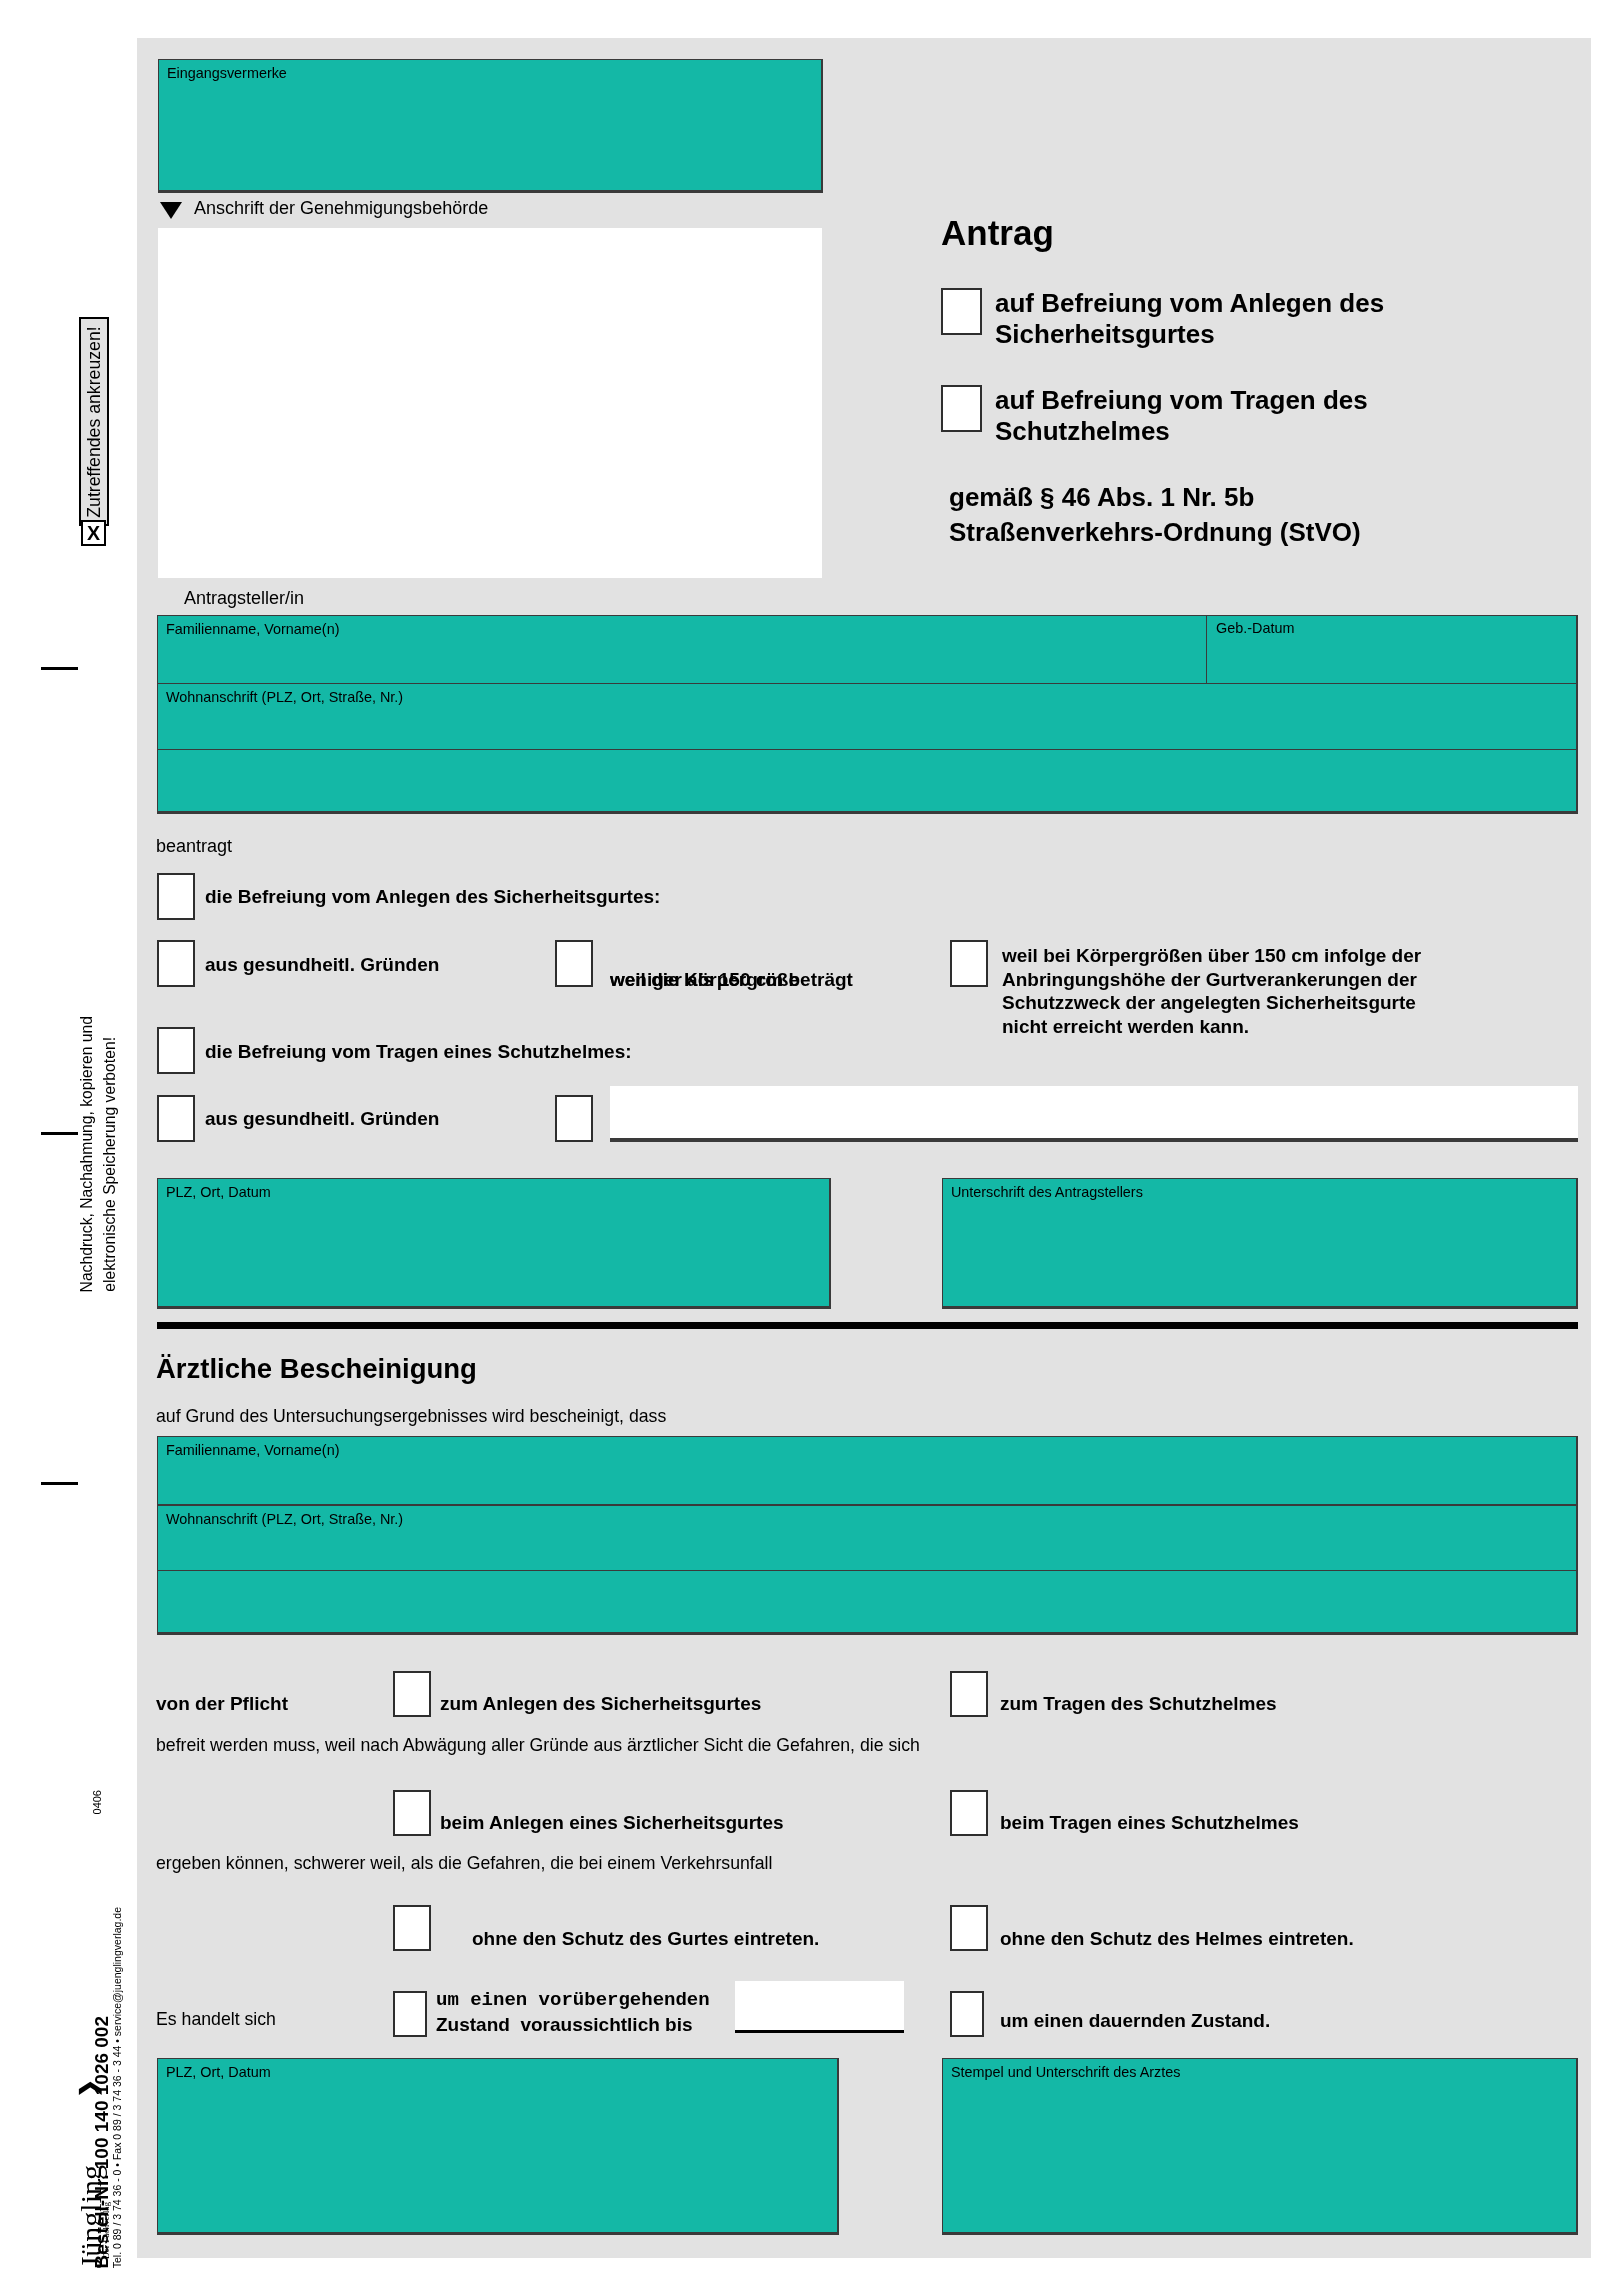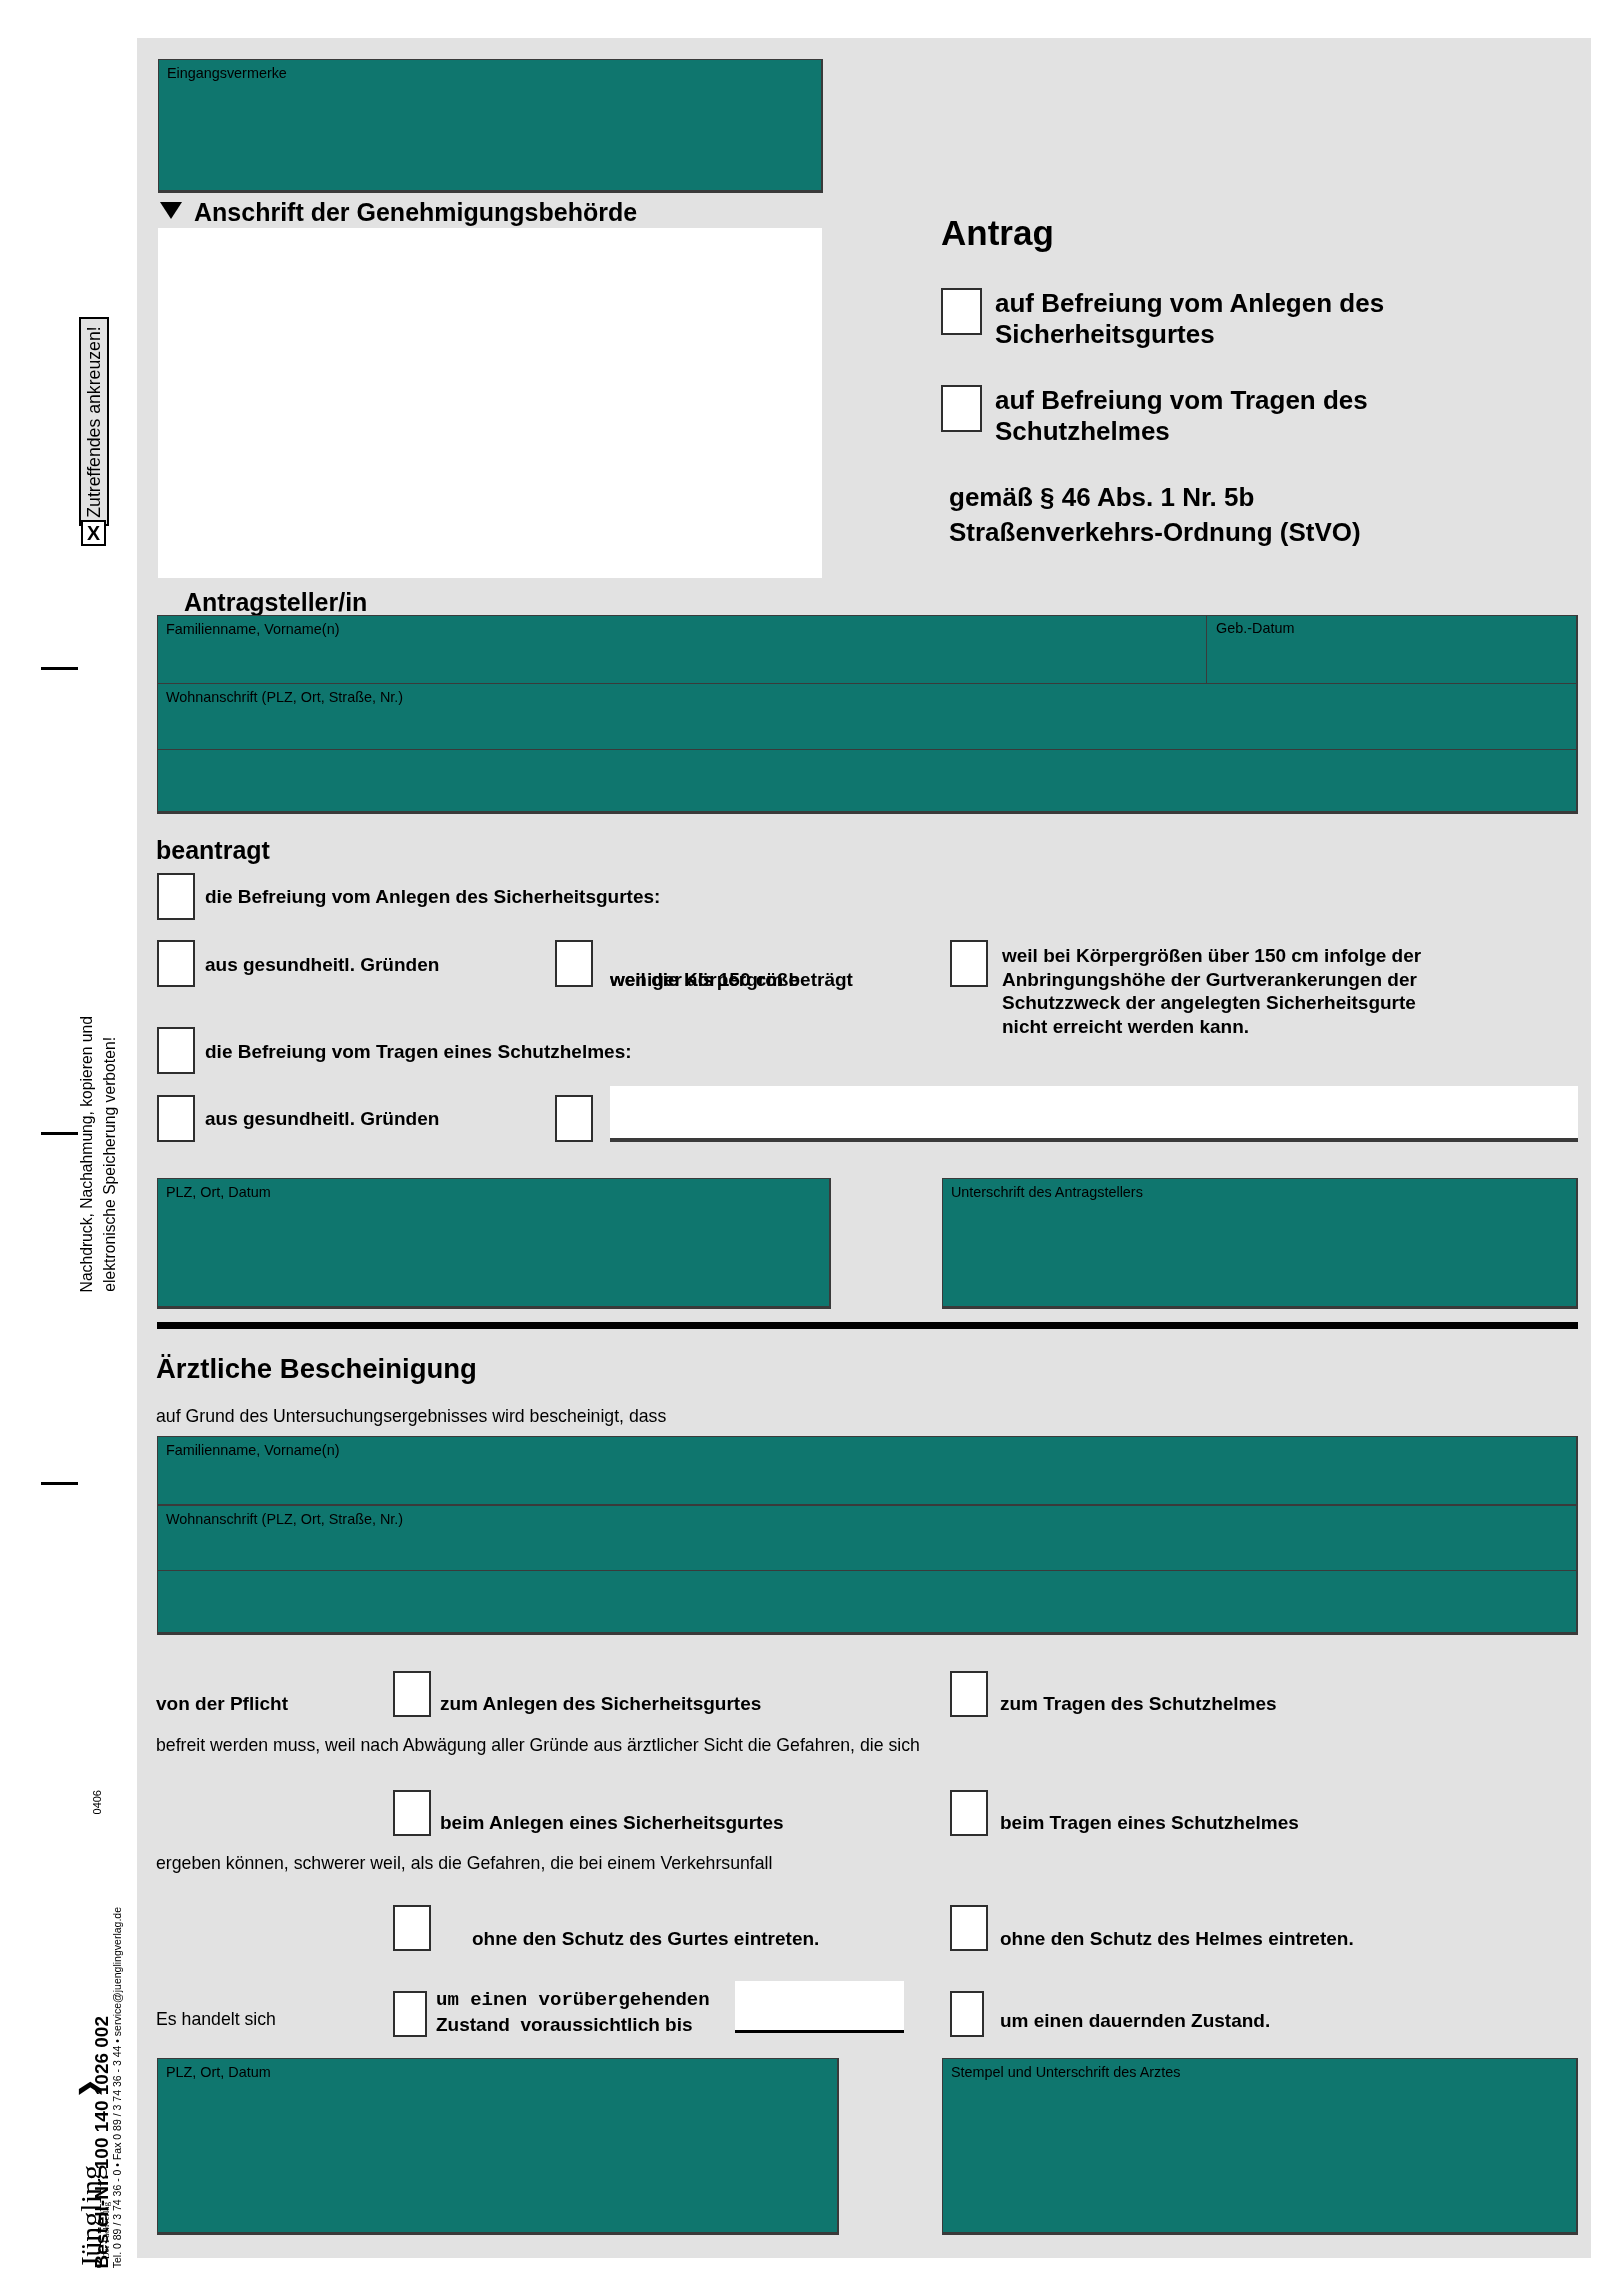--- a/index.html
+++ b/index.html
@@ -104,21 +104,21 @@
   .pub .bestell { left: 18.3px; font-size: 19px; font-weight: bold; letter-spacing: 0px; }
   .pub .contact { left: 38px; font-size: 10.5px; }
   .pub .code { left: 18.3px; bottom: auto; top: 0; font-size: 11px; }
   .pub .logo { left: 1.3px; bottom: 0; font-size: 30px; font-family: "Liberation Serif", serif; }
   .pub .logo-sub { left: 27.5px; bottom: 9.2px; font-size: 9.2px; font-family: "Liberation Serif", serif; }
   .pub .logo-arrow { left: 2.6px; bottom: 171px; font-size: 22px; font-weight: bold; }
 
   
   .fbox {
     position: absolute;
-    background: #0f766e;
+    background: #14b8a6;
     border: 1.3px solid #3a3a3a;
     border-bottom-width: 3.9px;
     border-right-width: 2.6px;
     box-sizing: border-box;
   }
   .fbox .lbl {
     position: absolute;
     left: 7.9px;
     top: 5.2px;
     font-size: 14.4px;
@@ -136,21 +136,21 @@
     background: #fff;
     border: 2px solid #2e2e2e;
     box-sizing: border-box;
   }
 
   
   .t { position: absolute; white-space: pre; }
 
   .h1 { font-size: 35px; font-weight: bold; }
   .h2 { font-size: 26px; font-weight: bold; }
-  .h3 { font-size: 25px; font-weight: bold; }
+  .h3 { font-size: 18px; font-weight: normal; }
   .lead { font-size: 19px; font-weight: bold; line-height: 1.22; }
   .body { font-size: 17.7px; line-height: 1.24; }
   .small { font-size: 14.4px; }
 
   .rule {
     position: absolute;
     background: #000;
   }
 
   .tri {

